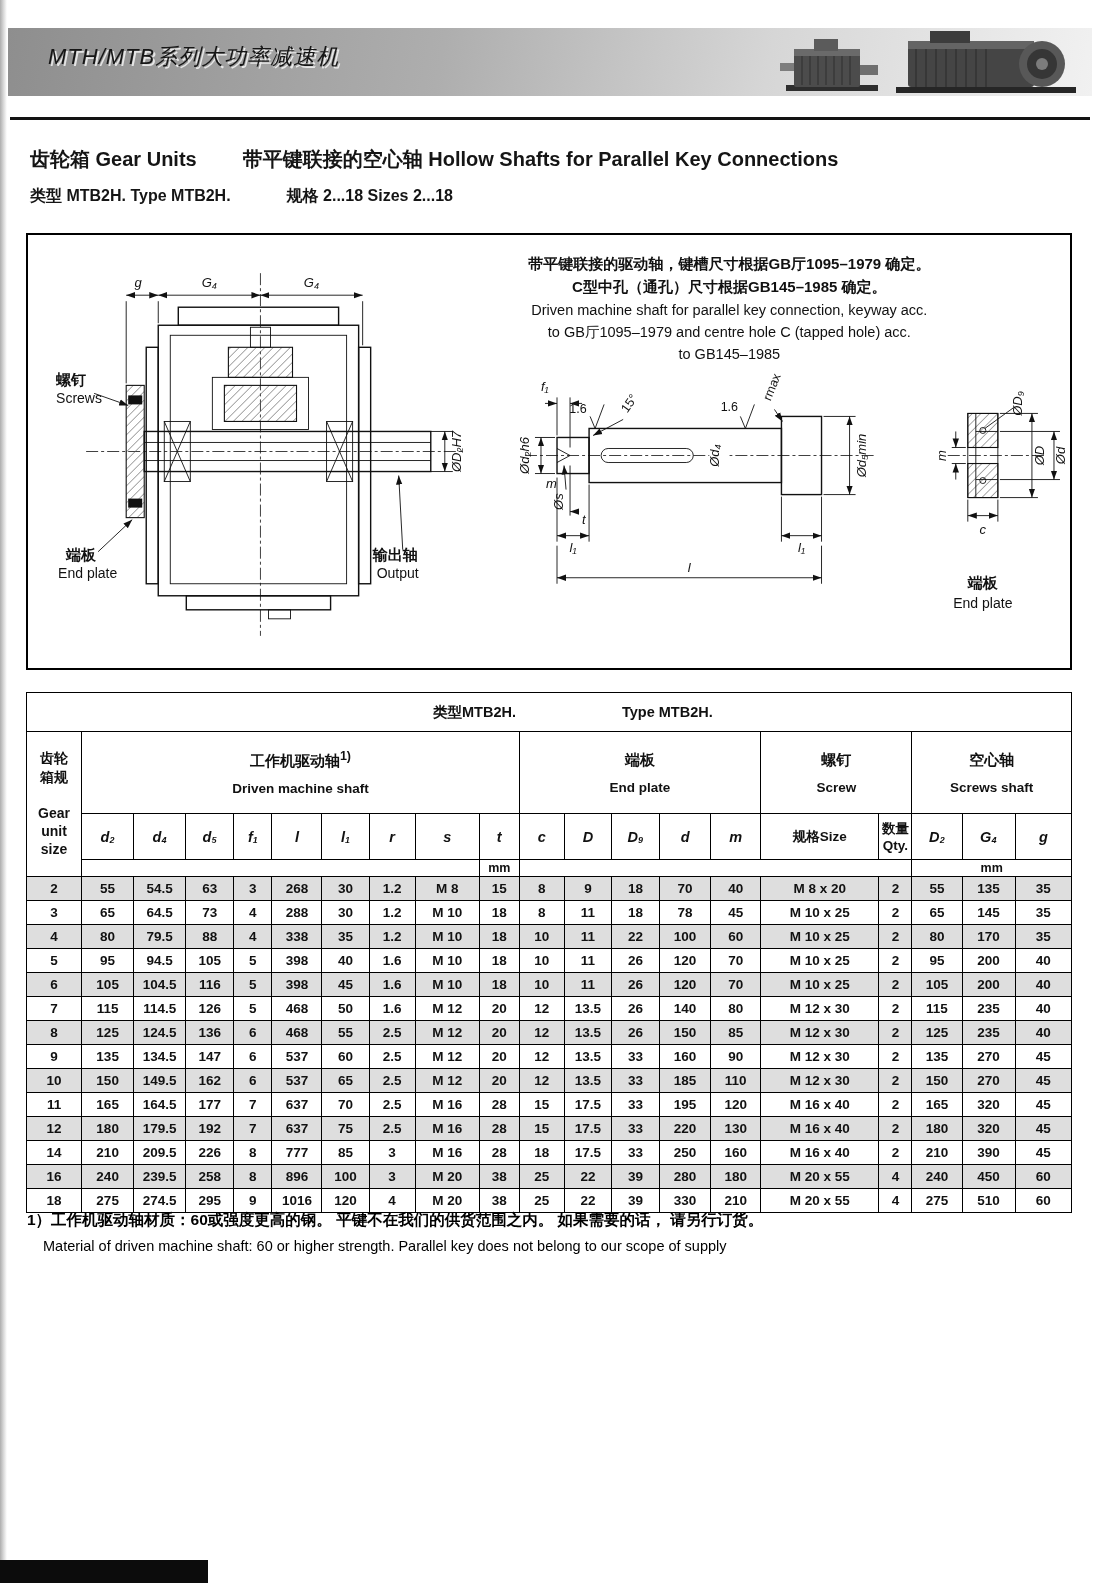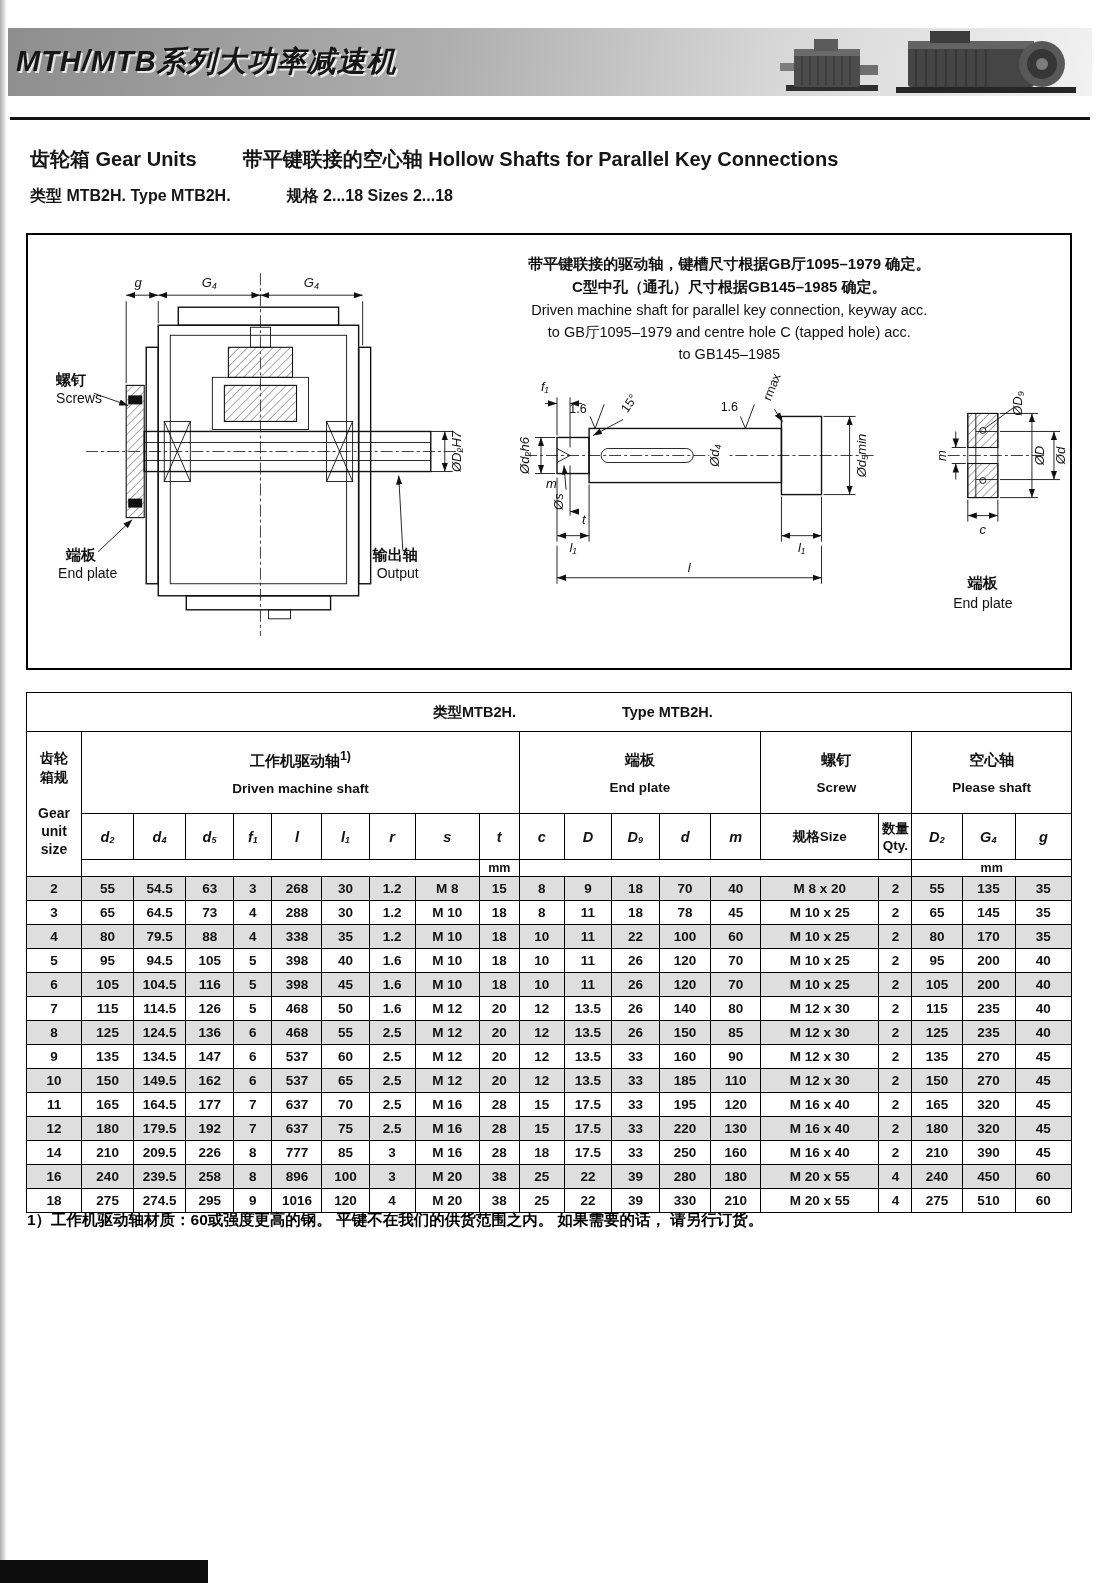--- a/index.html
+++ b/index.html
@@ -5,21 +5,21 @@
   * { box-sizing: border-box; }
   body { margin:0; background:#ffffff; }
   .page { position:relative; width:1100px; height:1583px; background:#fff;
           font-family:"Liberation Sans","DejaVu Sans",sans-serif; color:#111; overflow:hidden; }
   .scan-edge { position:absolute; left:0; top:0; width:7px; height:100%;
                background:linear-gradient(to right,#adadad,#dcdcdc 55%,#fff); }
 
   
   .band { position:absolute; top:28px; left:8px; width:1084px; height:68px;
           background:linear-gradient(100deg,#8e8e8e 0%,#aeaeae 40%,#d6d6d6 70%,#f1f1f1 100%); }
-  .band-title { margin:0; padding:14px 0 0 8px; font-size:29px; font-style:italic; font-weight:bold;
+  .band-title { margin:0; padding:14px 0 0 40px; font-size:22px; font-style:italic; font-weight:normal;
                 letter-spacing:1px; color:#161616; text-shadow:2px 2px 0 rgba(255,255,255,.75); }
   .machines { position:absolute; right:12px; top:1px; width:300px; height:66px; }
   .rule { position:absolute; top:117px; left:10px; width:1080px; height:3px; background:#131313; }
 
   .intro { position:absolute; left:30px; display:flex; font-weight:bold; color:#151515; }
   .intro.l1 { top:146px; font-size:20px; gap:46px; }
   .intro.l2 { top:186px; font-size:16px; gap:56px; }
 
   
   .figure { position:absolute; top:233px; left:26px; width:1046px; height:437px;
@@ -344,21 +344,21 @@
         <th colspan="5">
           <div class="cn">端板</div>
           <div class="en">End plate</div>
         </th>
         <th colspan="2">
           <div class="cn">螺钉</div>
           <div class="en">Screw</div>
         </th>
         <th colspan="3">
           <div class="cn">空心轴</div>
-          <div class="en">Please shaft</div>
+          <div class="en">Screws shaft</div>
         </th>
       </tr>
       <tr class="names-row">
         <th>d₂</th>
         <th>d₄</th>
         <th>d₅</th>
         <th>f₁</th>
         <th>l</th>
         <th>l₁</th>
         <th>r</th>
@@ -690,16 +690,17 @@
           <td>4</td>
           <td>275</td>
           <td>510</td>
           <td>60</td>
         </tr>
       </tbody>
   </table>
 
   <div class="fn">
     <p class="cn">1）工作机驱动轴材质：60或强度更高的钢。 平键不在我们的供货范围之内。 如果需要的话， 请另行订货。</p>
+    <p class="en">Material of driven machine shaft: 60 or higher strength. Parallel key does not belong to our scope of supply</p>
   </div>
 
   <div class="footer-bar"></div>
 </div>
 
 </body></html>

